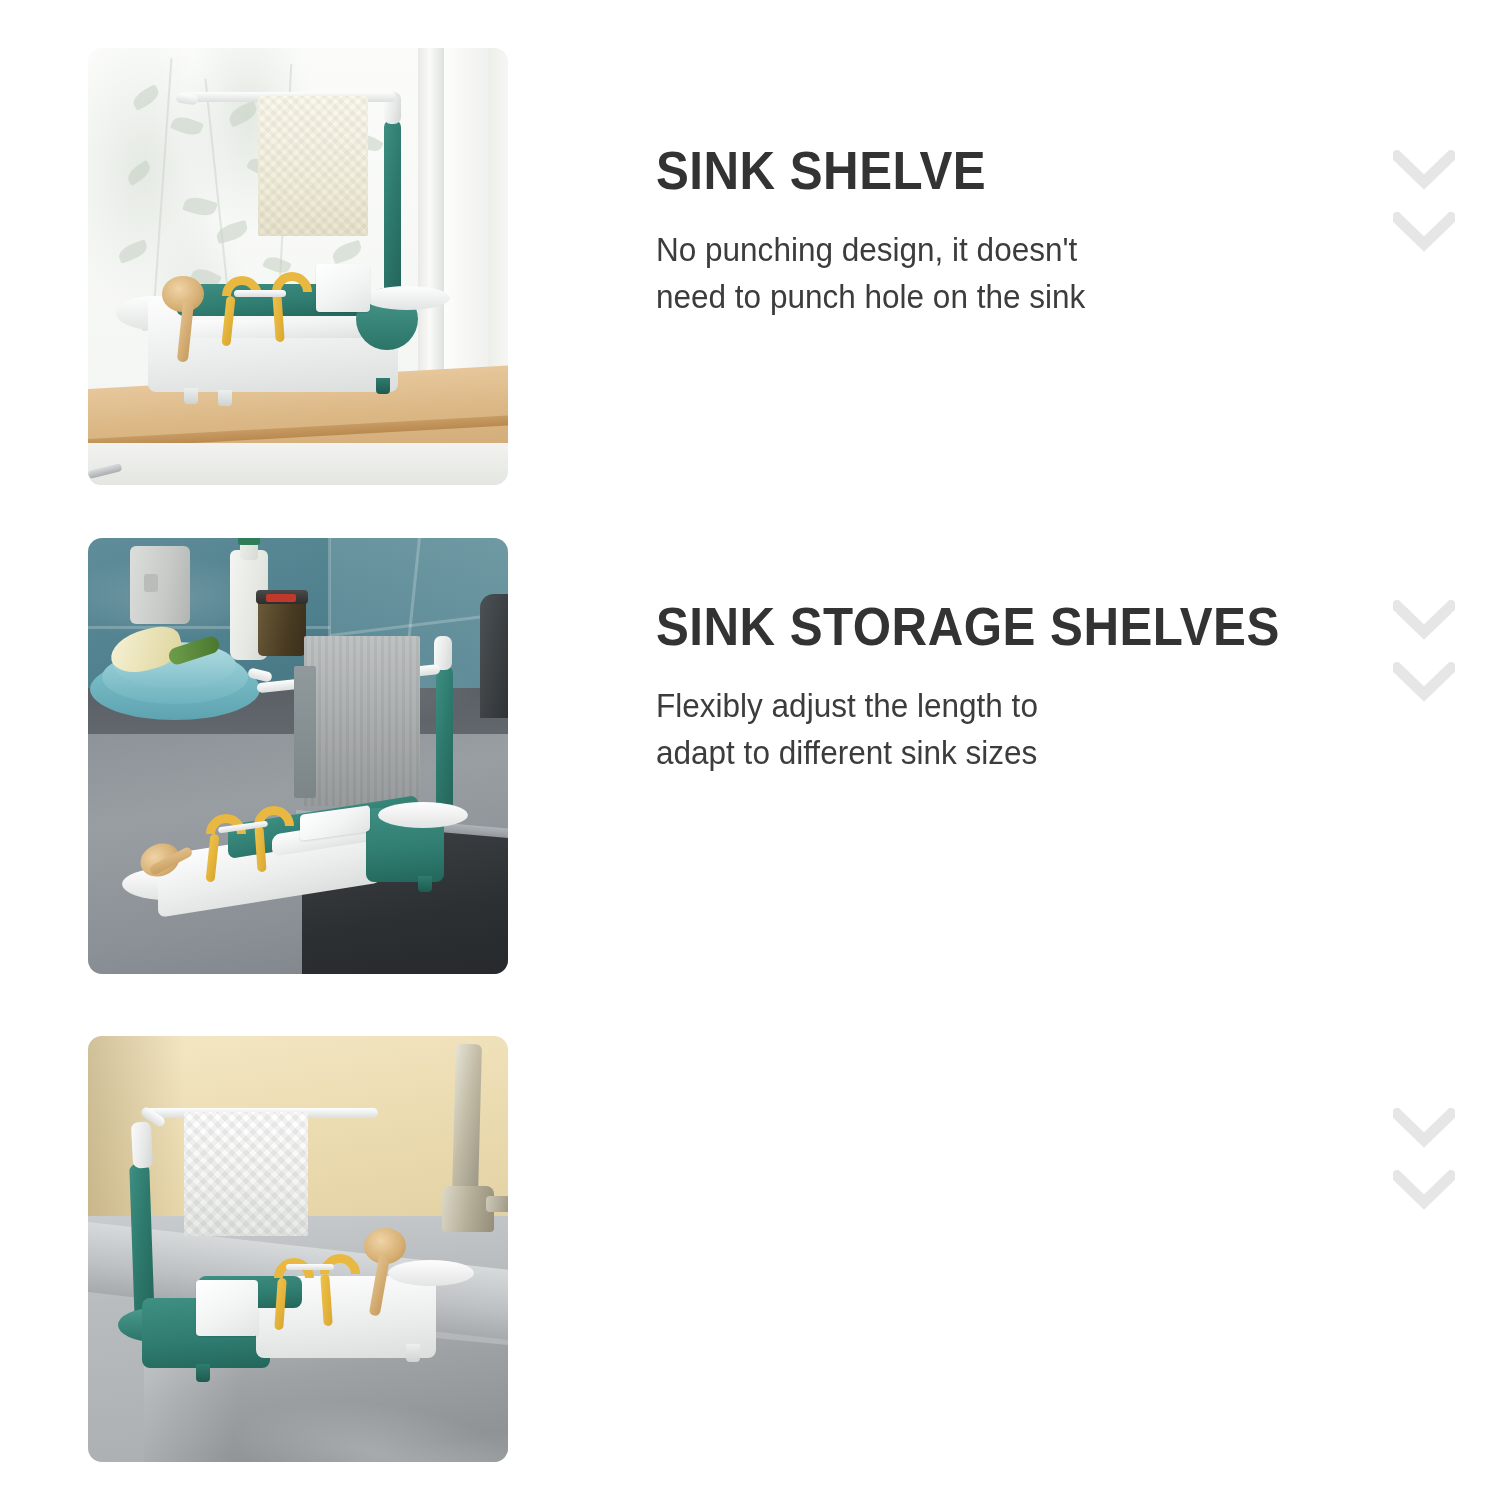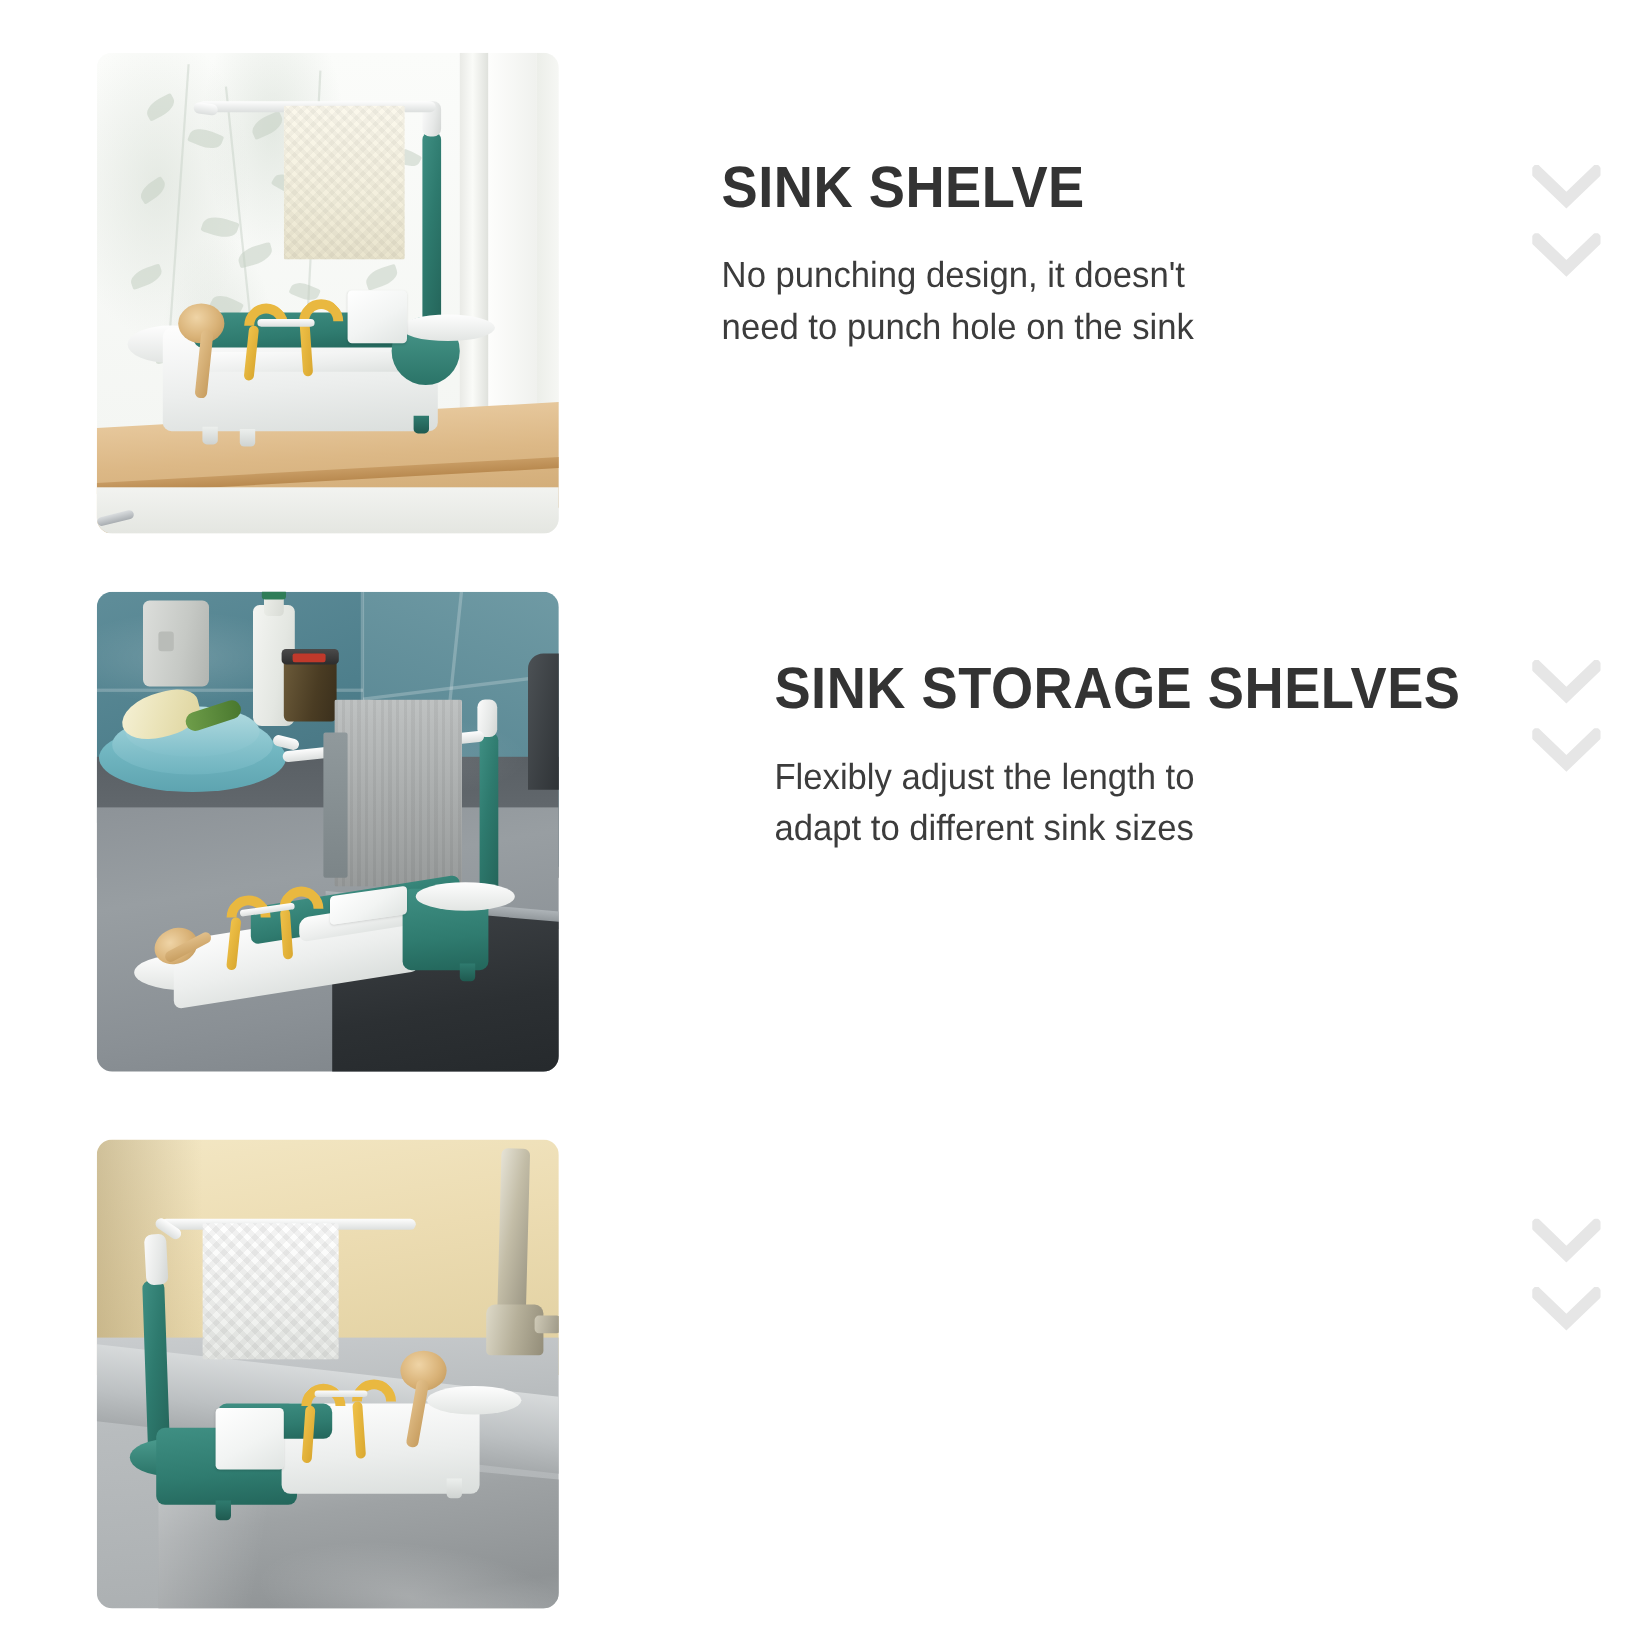--- a/index.html
+++ b/index.html
@@ -24,21 +24,21 @@
 
   
   .feature-row {
     position: absolute;
     left: 0;
     width: 1500px;
     display: flex;
     align-items: flex-start;
   }
   #row-0 { top: 48px;   height: 450px; }
-  #row-1 { top: 538px;  height: 440px; gap: 48px; }
+  #row-1 { top: 538px;  height: 440px; }
   #row-2 { top: 1036px; height: 430px; }
 
   
   .photo {
     position: relative;
     width: 420px;
     height: 437px;
     margin-left: 88px;
     border-radius: 14px;
     overflow: hidden;

